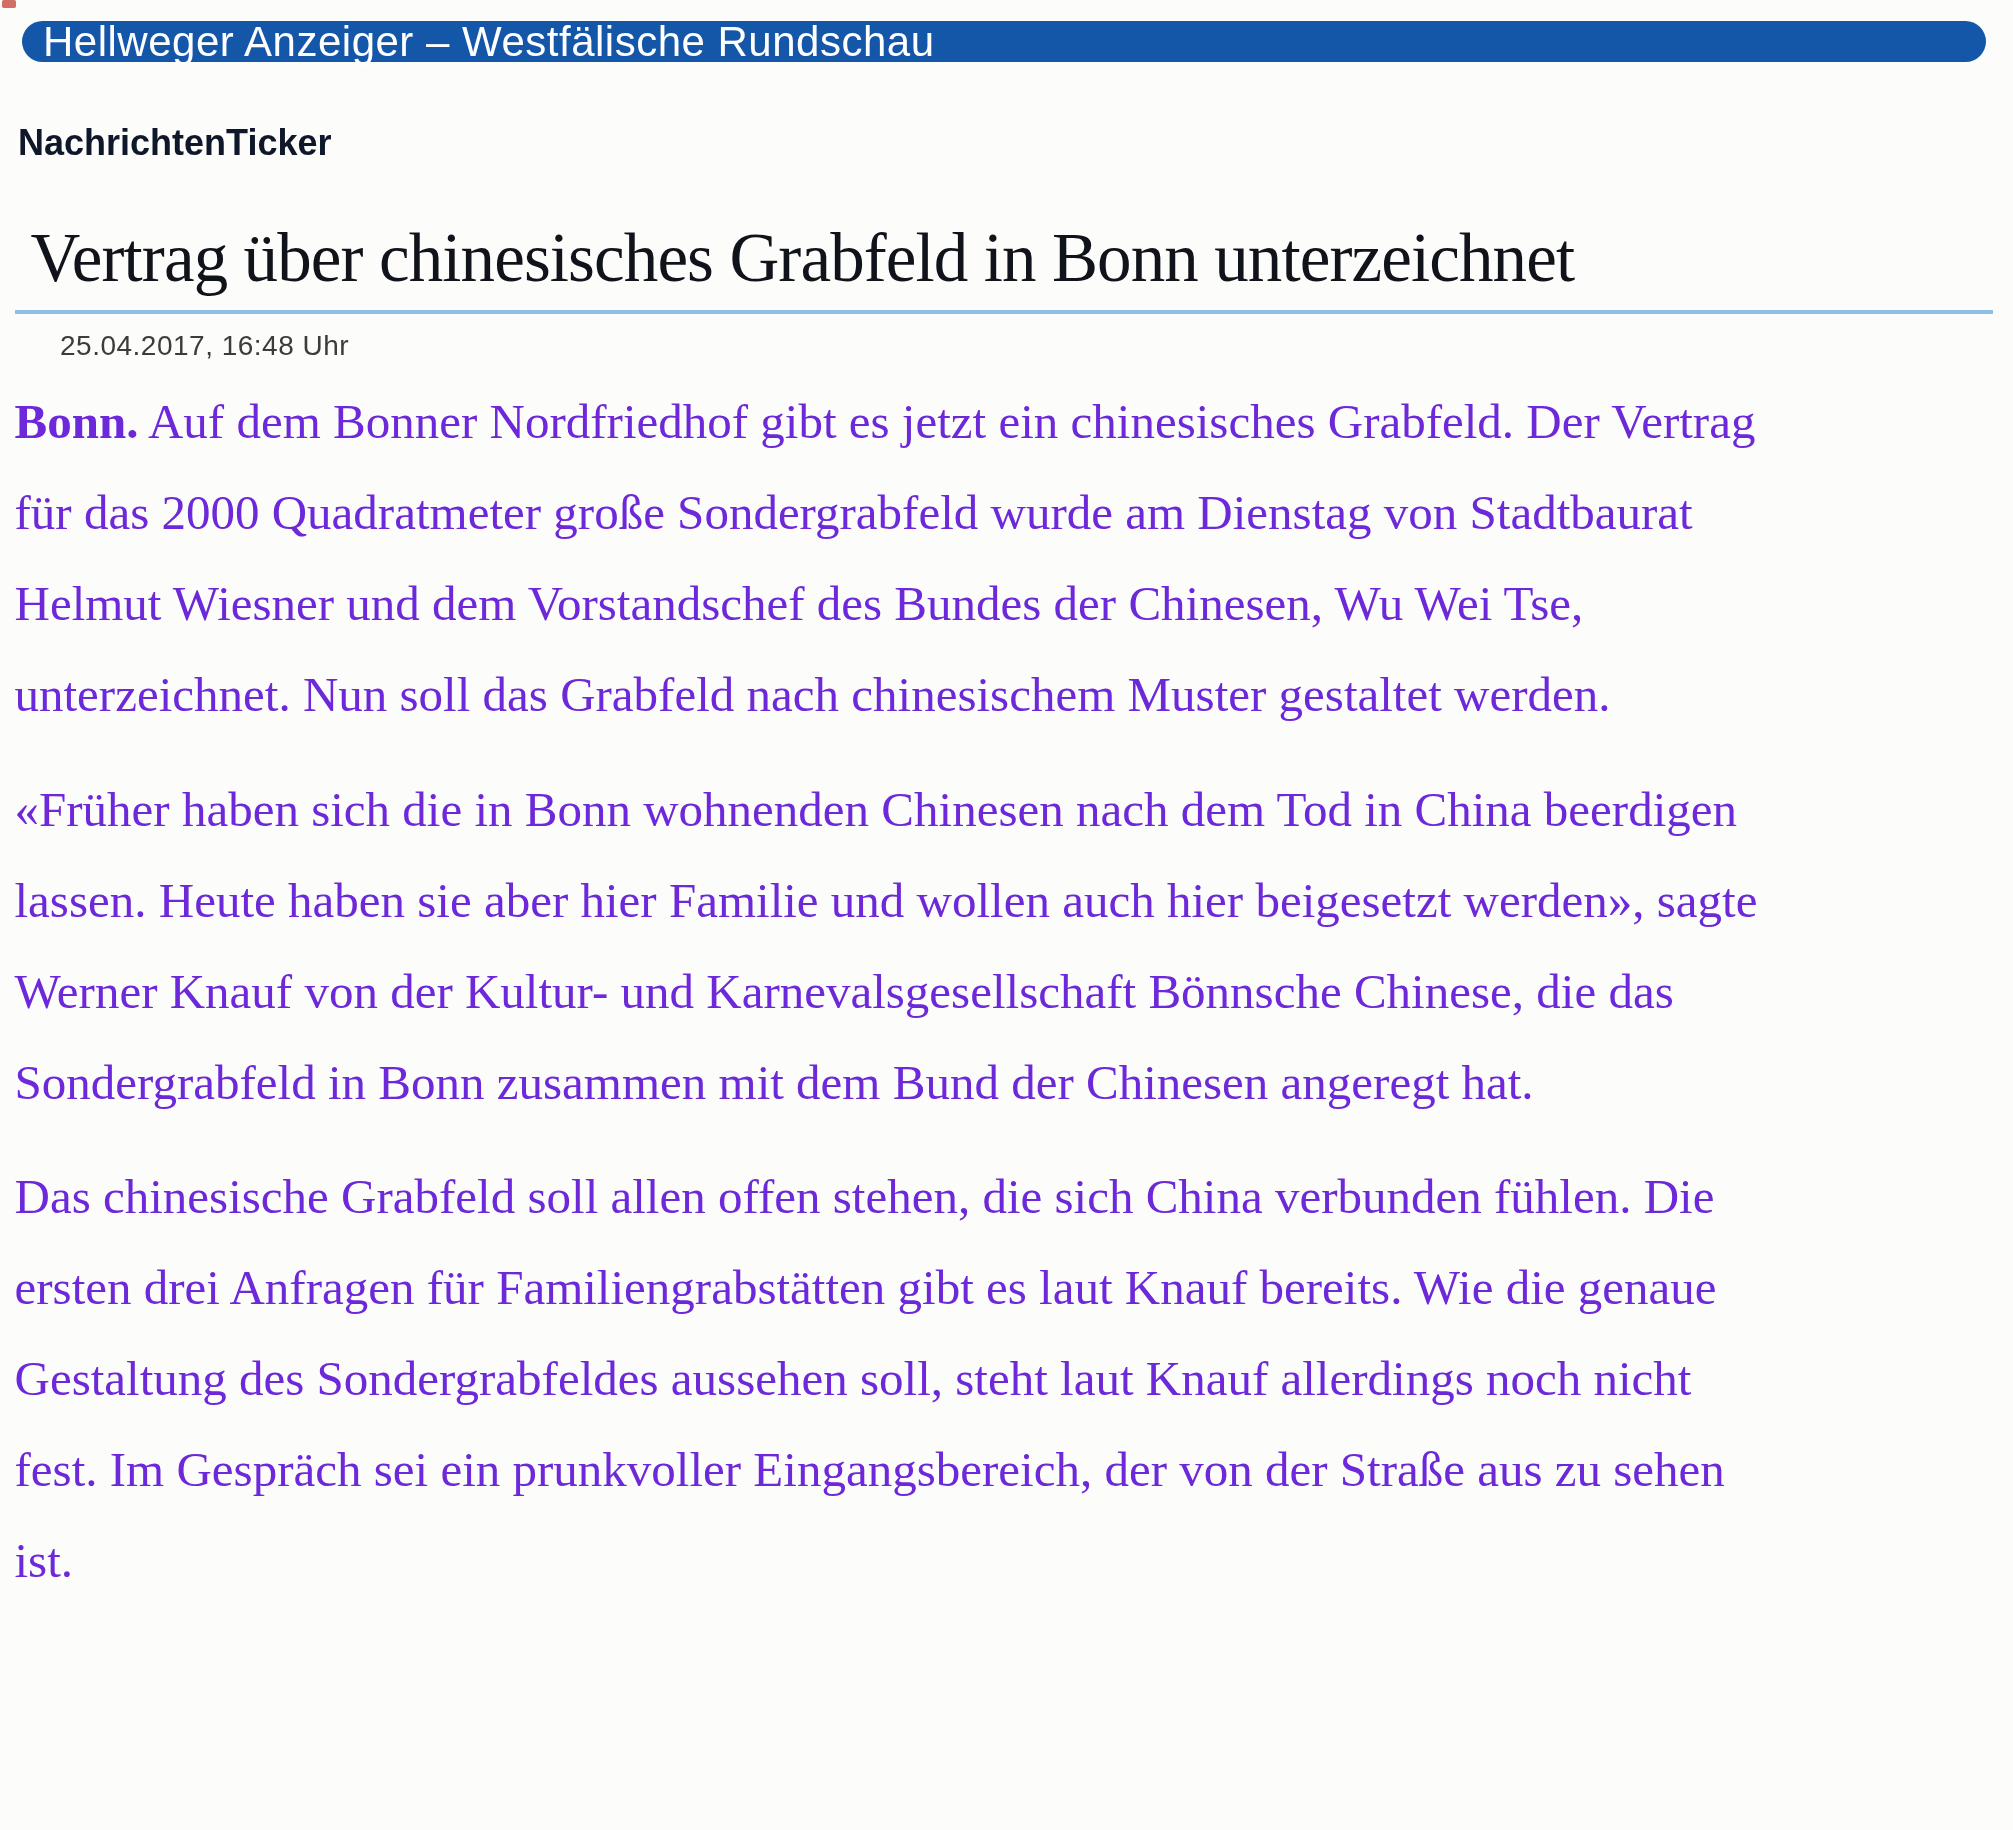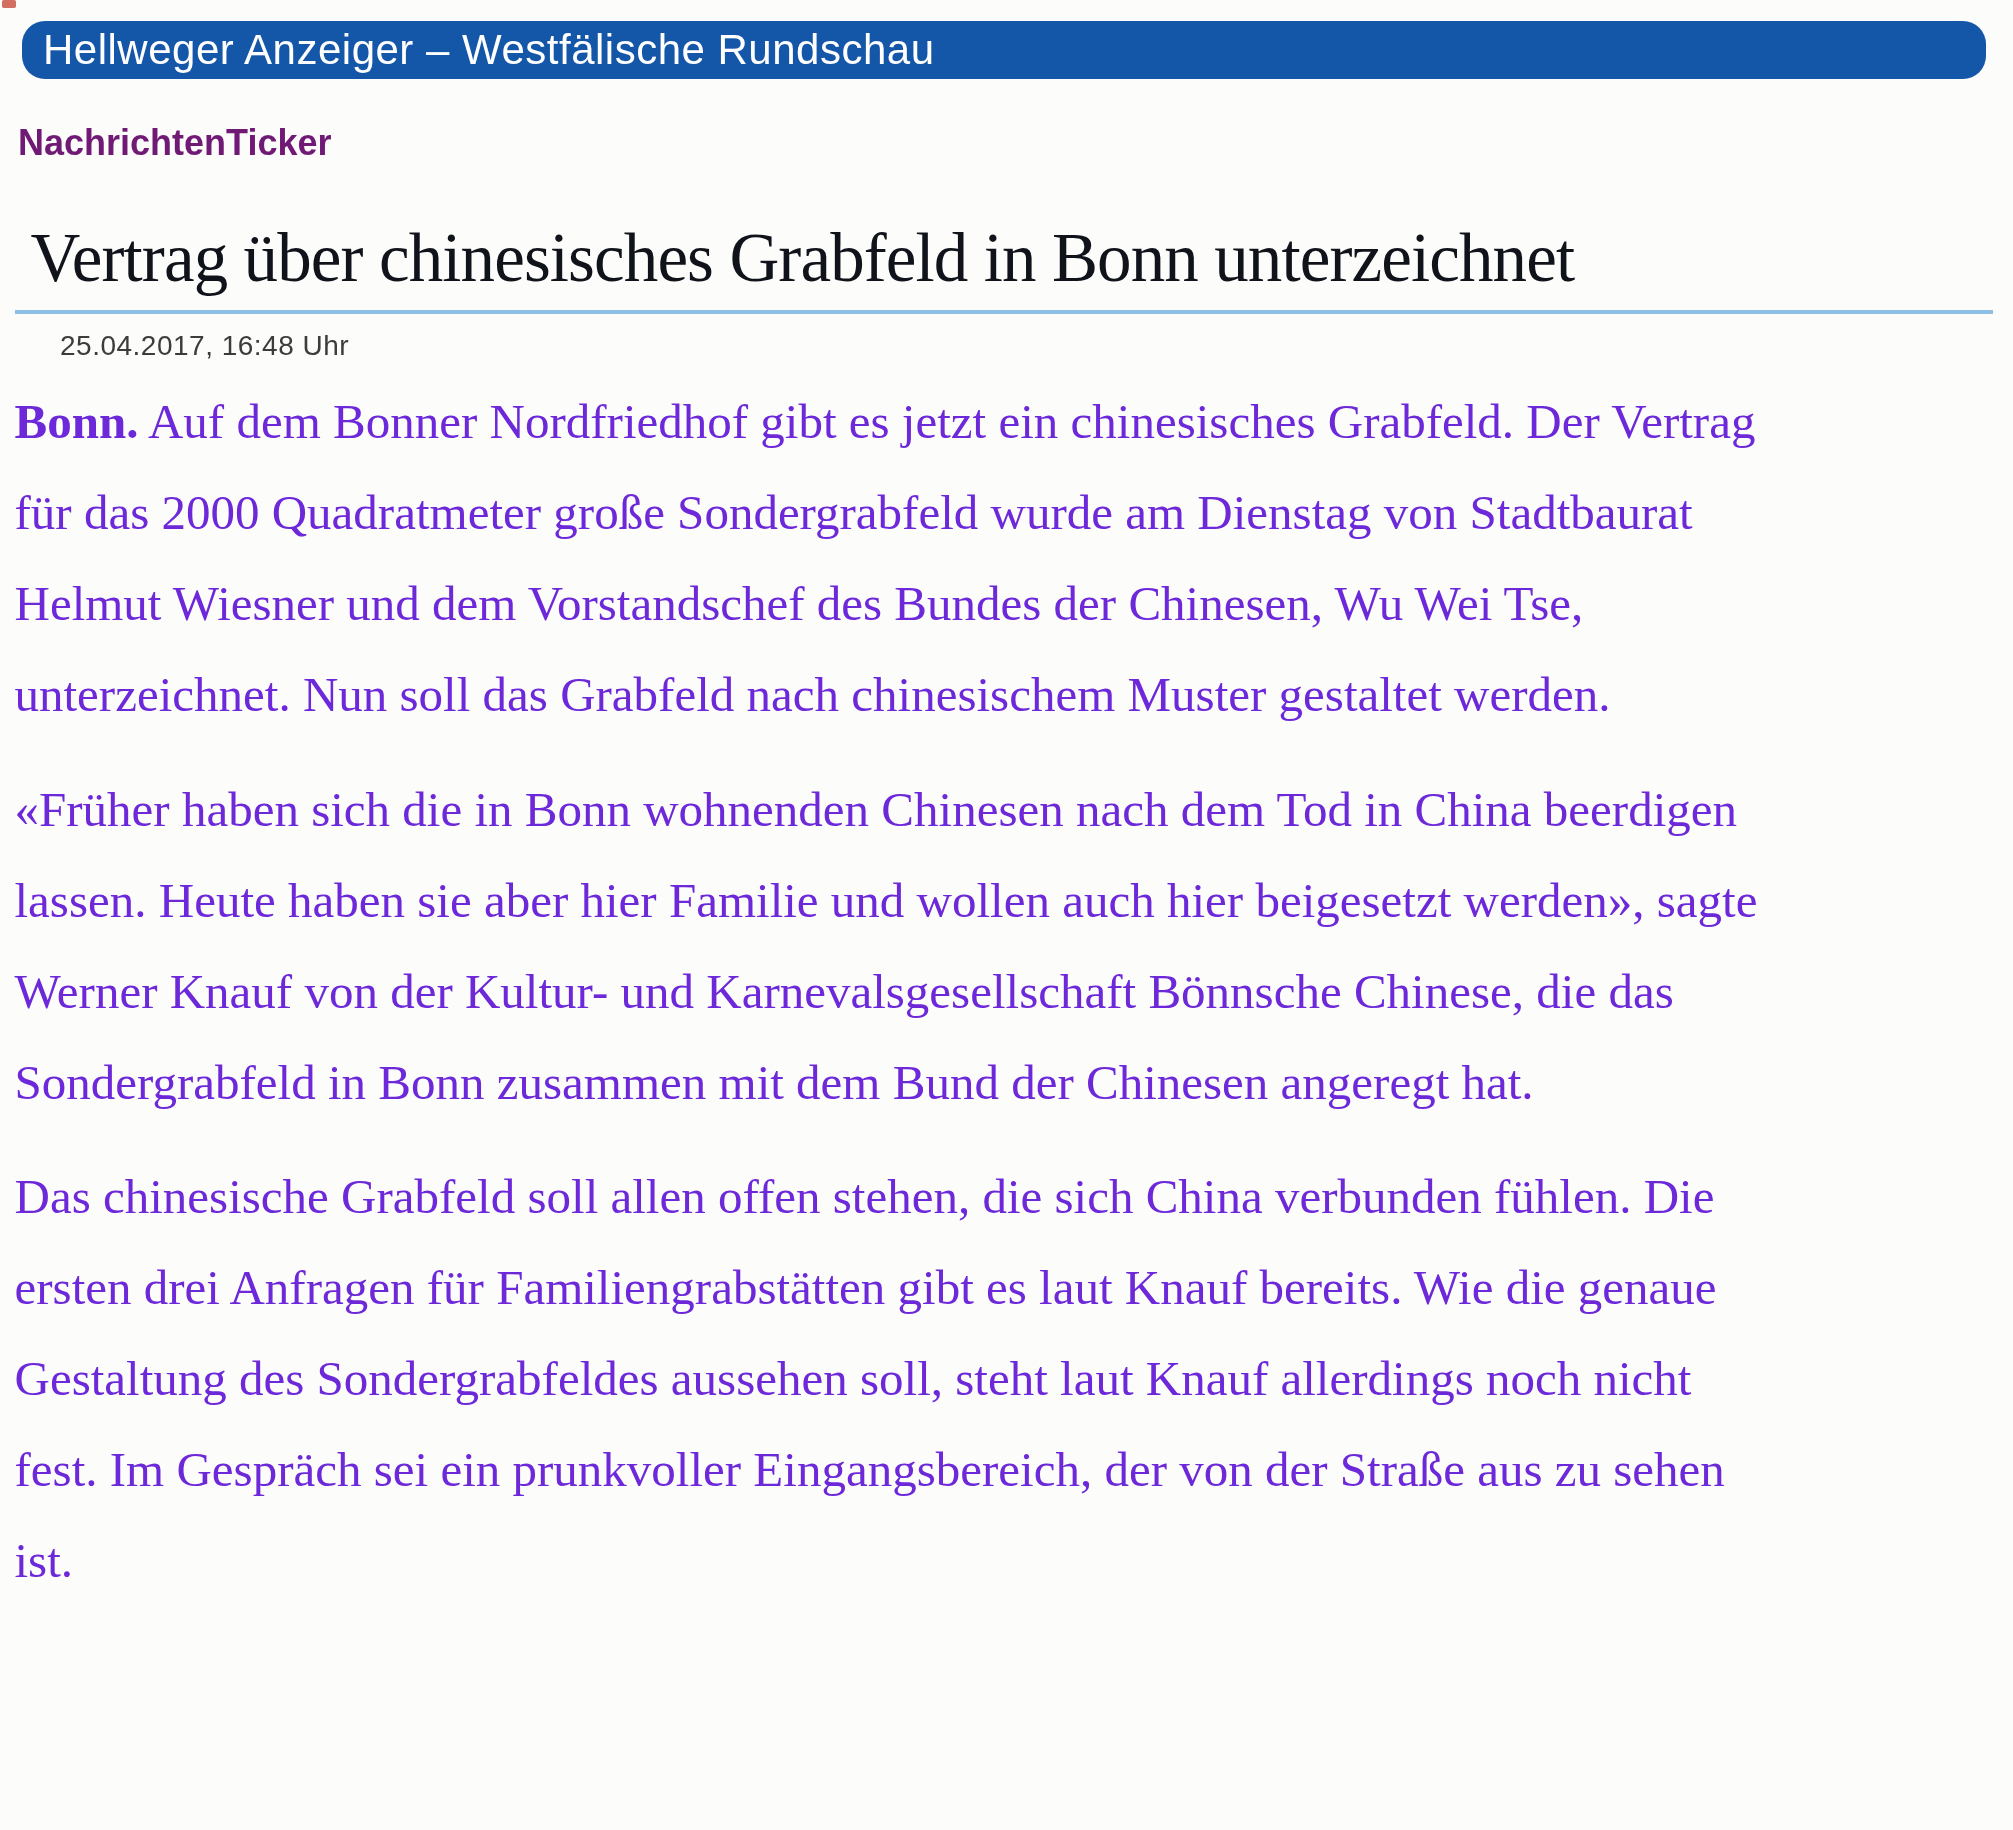--- a/index.html
+++ b/index.html
@@ -23,21 +23,21 @@
     height: 8.2px;
     background: #c74a3c;
     border-radius: 1.8px;
     opacity: .8;
   }
   .masthead-bar {
     position: absolute;
     left: 22px;
     top: 21px;
     width: 1964px;
-    height: 58px;
+    height: 41px;
     background: #1456a8;
     display: flex;
     align-items: center;
     box-sizing: border-box;
     padding-left: 21px;
     border-radius: 23px;
   }
   .masthead-title {
     color: #ffffff;
     font-family: "Liberation Sans", sans-serif;
@@ -113,21 +113,21 @@
 </style>
 </head>
 <body>
 
 <div class="scan-mark"></div>
 
 <header class="masthead-bar" style="background-color: rgb(20, 86, 168);">
   <span class="masthead-title" style="color: rgb(255, 255, 255);">Hellweger Anzeiger – Westfälische Rundschau</span>
 </header>
 
-<div class="ticker-label" style="color: #701a75;">NachrichtenTicker</div>
+<div class="ticker-label" style="color: #0f172a;">NachrichtenTicker</div>
 
 <h1 class="headline">Vertrag über chinesisches Grabfeld in Bonn unterzeichnet</h1>
 
 <div class="headline-rule" style="background-color: rgb(143, 191, 230);"></div>
 
 <div class="timestamp" style="color: rgb(60, 60, 60); margin-left: 42px;">25.04.2017, 16:48 Uhr</div>
 
 <article class="article-body" style="color: #6d28d9;">
   <p><strong class="lead">Bonn.</strong> <span class="lines">Auf dem Bonner Nordfriedhof gibt es jetzt ein chinesisches Grabfeld. Der Vertrag
 für das 2000 Quadratmeter große Sondergrabfeld wurde am Dienstag von Stadtbaurat

